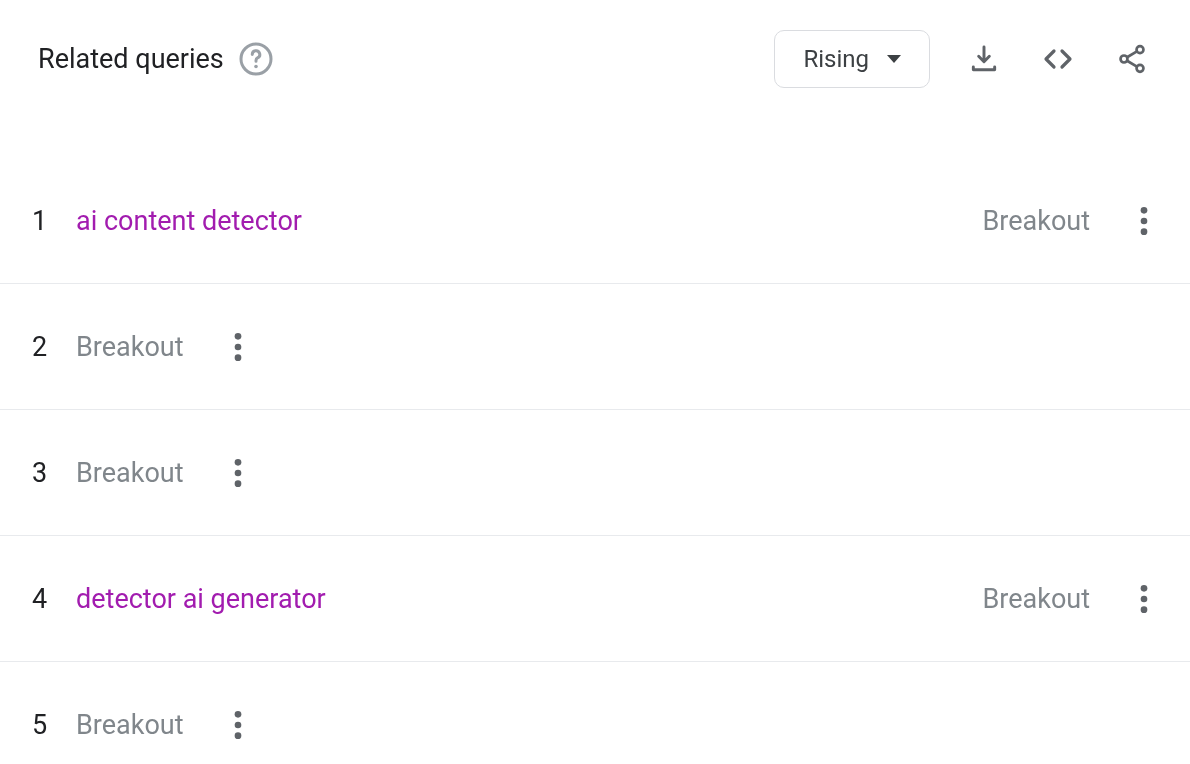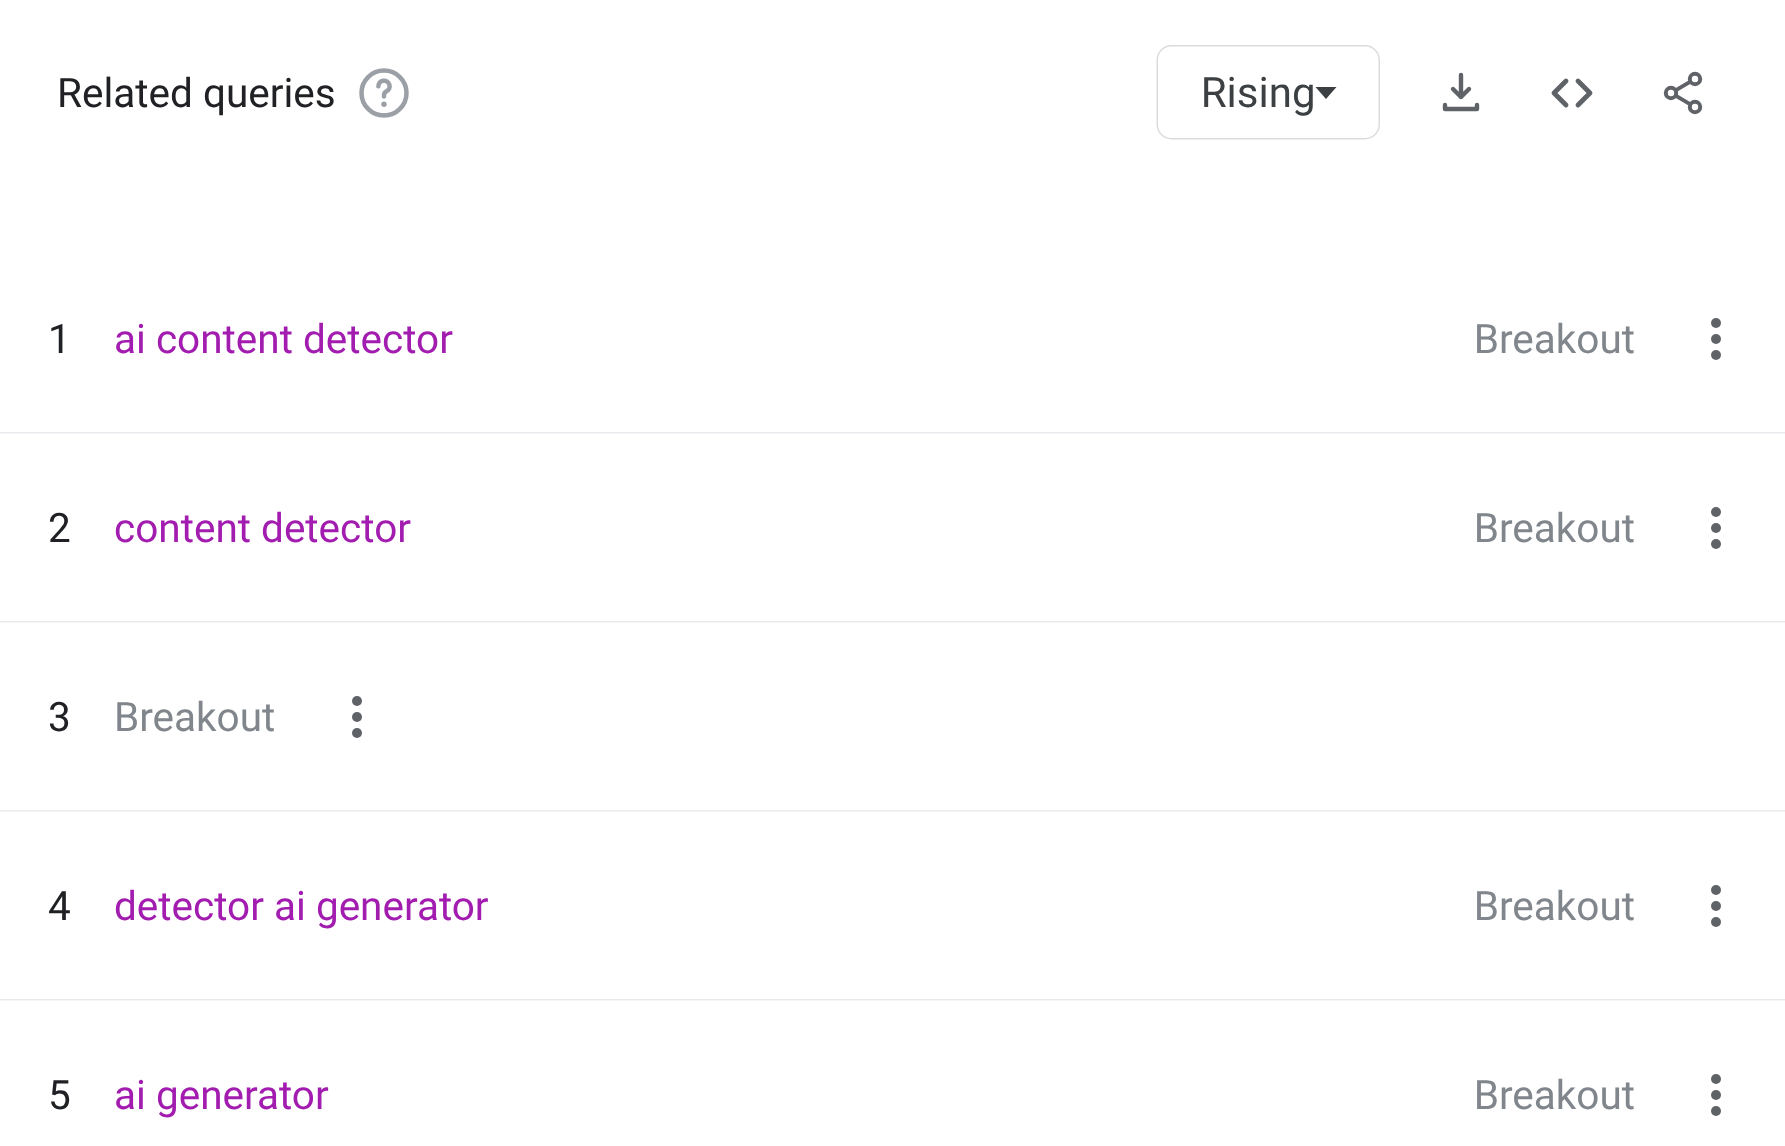--- a/index.html
+++ b/index.html
@@ -10,21 +10,21 @@
     body {
       font-family: 'Google Sans', Roboto, Arial, sans-serif;
       background: #fff;
       width: 1190px;
       height: 764px;
     }
     .header {
       display: flex;
       align-items: center;
       justify-content: space-between;
-      padding: 30px 48px 30px 38px;
+      padding: 30px 38px 30px 38px;
     }
     .header-left {
       display: flex;
       align-items: center;
       gap: 14px;
     }
     .title {
       font-size: 27px;
       color: #202124;
       font-weight: 400;
@@ -42,25 +42,26 @@
       height: 36px;
     }
     .header-right {
       display: flex;
       align-items: center;
       gap: 34px;
     }
     .dropdown {
       display: flex;
       align-items: center;
+      gap: 18px;
       border: 1px solid #dadce0;
       border-radius: 10px;
       padding: 14px 28px;
       cursor: pointer;
-      font-size: 28px;
+      font-size: 24px;
       color: #3c4043;
     }
     .dropdown-arrow {
       width: 0;
       height: 0;
       border-left: 7px solid transparent;
       border-right: 7px solid transparent;
       border-top: 8px solid #3c4043;
     }
     .icon-btn {
@@ -171,21 +172,20 @@
     <span class="more-btn">
       <svg viewBox="0 0 6 24">
           <circle cx="3" cy="4" r="2.5" fill="#5f6368"></circle>
           <circle cx="3" cy="12" r="2.5" fill="#5f6368"></circle>
           <circle cx="3" cy="20" r="2.5" fill="#5f6368"></circle>
         </svg>
     </span>
   </div>
   <div class="list-row">
     <span class="row-rank">2</span>
-    <span class="row-query">content detector</span>
     <span class="row-value">Breakout</span>
     <span class="more-btn">
       <svg viewBox="0 0 6 24">
           <circle cx="3" cy="4" r="2.5" fill="#5f6368"></circle>
           <circle cx="3" cy="12" r="2.5" fill="#5f6368"></circle>
           <circle cx="3" cy="20" r="2.5" fill="#5f6368"></circle>
         </svg>
     </span>
   </div>
   <div class="list-row">
@@ -206,21 +206,20 @@
     <span class="more-btn">
       <svg viewBox="0 0 6 24">
           <circle cx="3" cy="4" r="2.5" fill="#5f6368"></circle>
           <circle cx="3" cy="12" r="2.5" fill="#5f6368"></circle>
           <circle cx="3" cy="20" r="2.5" fill="#5f6368"></circle>
         </svg>
     </span>
   </div>
   <div class="list-row">
     <span class="row-rank">5</span>
-    <span class="row-query">ai generator</span>
     <span class="row-value">Breakout</span>
     <span class="more-btn">
       <svg viewBox="0 0 6 24">
           <circle cx="3" cy="4" r="2.5" fill="#5f6368"></circle>
           <circle cx="3" cy="12" r="2.5" fill="#5f6368"></circle>
           <circle cx="3" cy="20" r="2.5" fill="#5f6368"></circle>
         </svg>
     </span>
   </div>
 </div>

